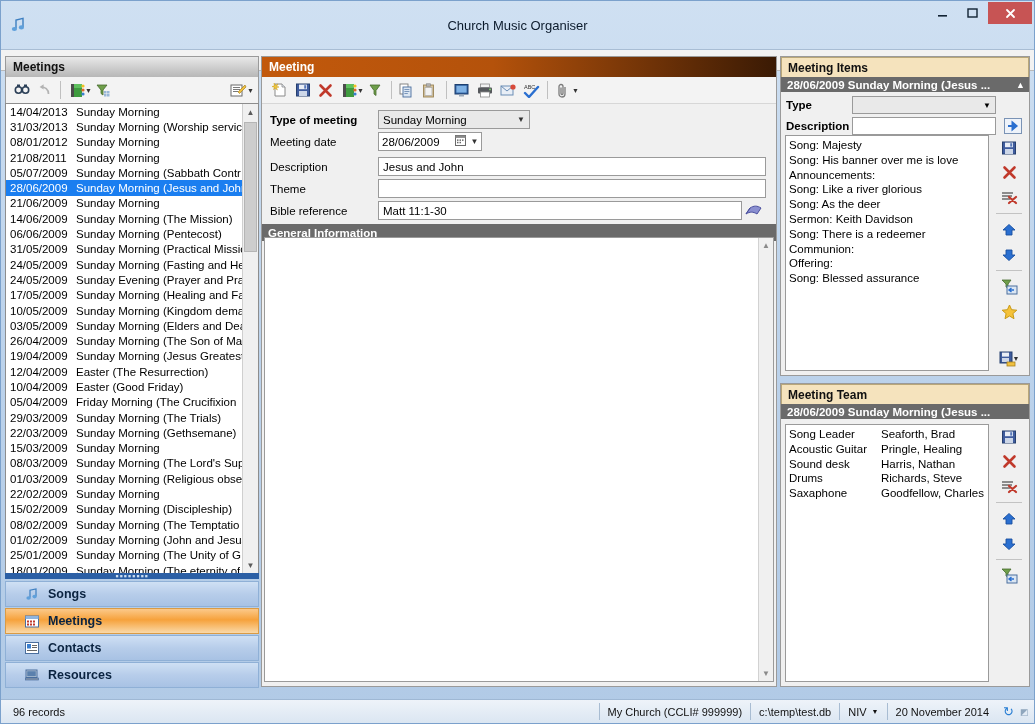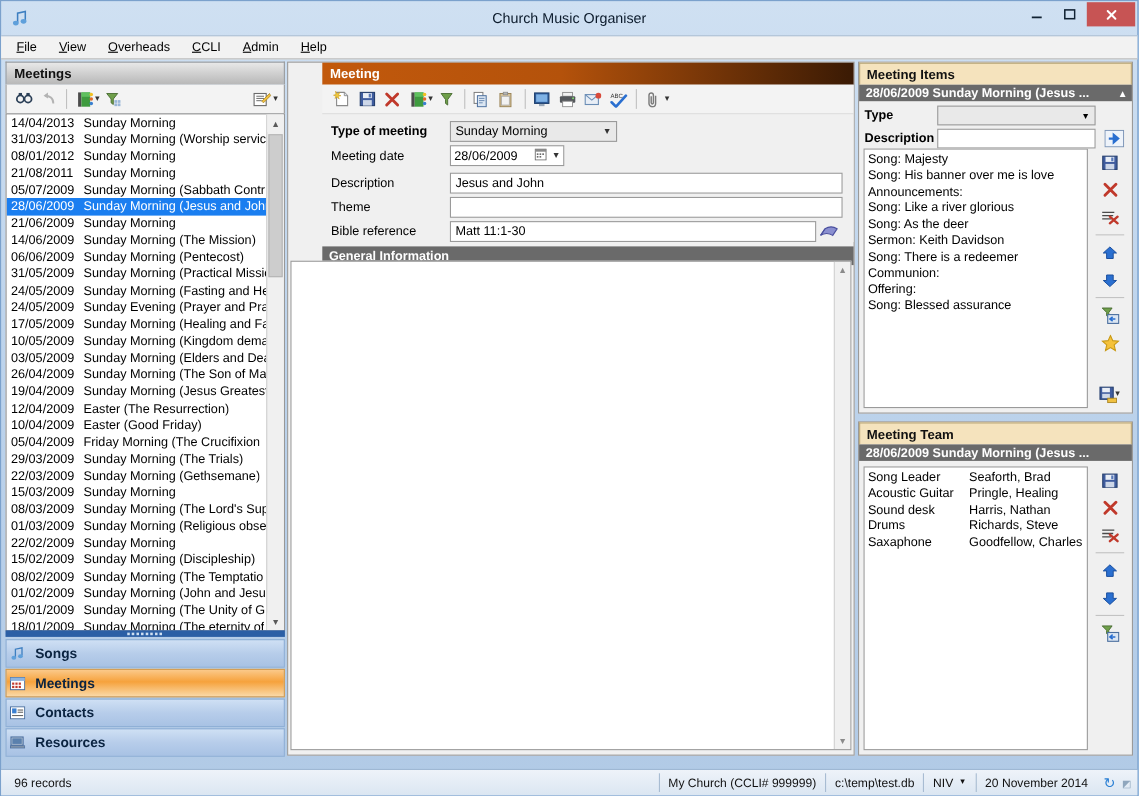--- a/index.html
+++ b/index.html
@@ -12,21 +12,21 @@
     background: #a8c6e8;
   }
   .window {
     position: absolute; left: 0; top: 0;
     width: 1035px; height: 724px;
     background: linear-gradient(180deg,#cfe0f2 0%,#bed4ec 40%,#b1cae6 100%);
     border: 1px solid #7ba1cc;
   }
   
   .titlebar {
-    position: relative; height: 31px;
+    position: relative; height: 48px;
     display: flex; align-items: center;
   }
   .title-icon {
     width: 22px; height: 22px; margin-left: 6px;
     display: flex; align-items: center; justify-content: center;
     color: #2f6fb5; font-size: 15px;
   }
   .title-text {
     position: absolute; left: 0; right: 0; text-align: center;
     font-size: 13px; color: #0b1a2b;
@@ -101,32 +101,32 @@
   .splitter-h {
     position: absolute; left: 0; right: 0; bottom: 108px; height: 6px;
     background: #2b5fa5; display: flex; align-items: center; justify-content: center;
   }
   .splitter-dots { color: #cfe0f2; font-size: 9px; letter-spacing: 1px; line-height: 4px; }
   .nav-list { position: absolute; left: 0; right: 0; bottom: 0; height: 106px; }
   .nav-item {
     height: 26px; margin-bottom: 1px;
     background: linear-gradient(180deg,#cfe0f4 0%,#b7cdea 50%,#a8c2e4 100%);
     border: 1px solid #8fb0d6;
-    display: flex; align-items: center; padding-left: 0;
+    display: flex; align-items: center; padding-left: 16px;
     font-weight: bold; font-size: 12.5px; color: #0a2340;
   }
   .nav-item.active {
     background: linear-gradient(180deg,#fbc98a 0%,#f6a23c 45%,#fad9a8 100%);
     border-color: #d99b46;
   }
   .nav-icon { width: 20px; display: flex; align-items: center; justify-content: center; margin-right: 6px; }
   
   .center-panel {
     position: absolute; left: 260px; top: 2px; width: 516px; bottom: 2px;
-    border: 1px solid #9a9a9a; background: #f0f0f0; padding-left: 31px;
+    border: 1px solid #9a9a9a; background: #f0f0f0;
   }
   .orange-header {
     height: 20px;
     background: linear-gradient(90deg,#c2590c 0%,#b4520b 45%,#3a1a04 100%);
     display: flex; align-items: center; padding-left: 7px;
     font-weight: bold; font-size: 12px; color: #fff;
   }
   .form-toolbar {
     height: 27px; background: #f3f3f3; border-bottom: 1px solid #d7d7d7;
     display: flex; align-items: center; padding: 0 6px;

